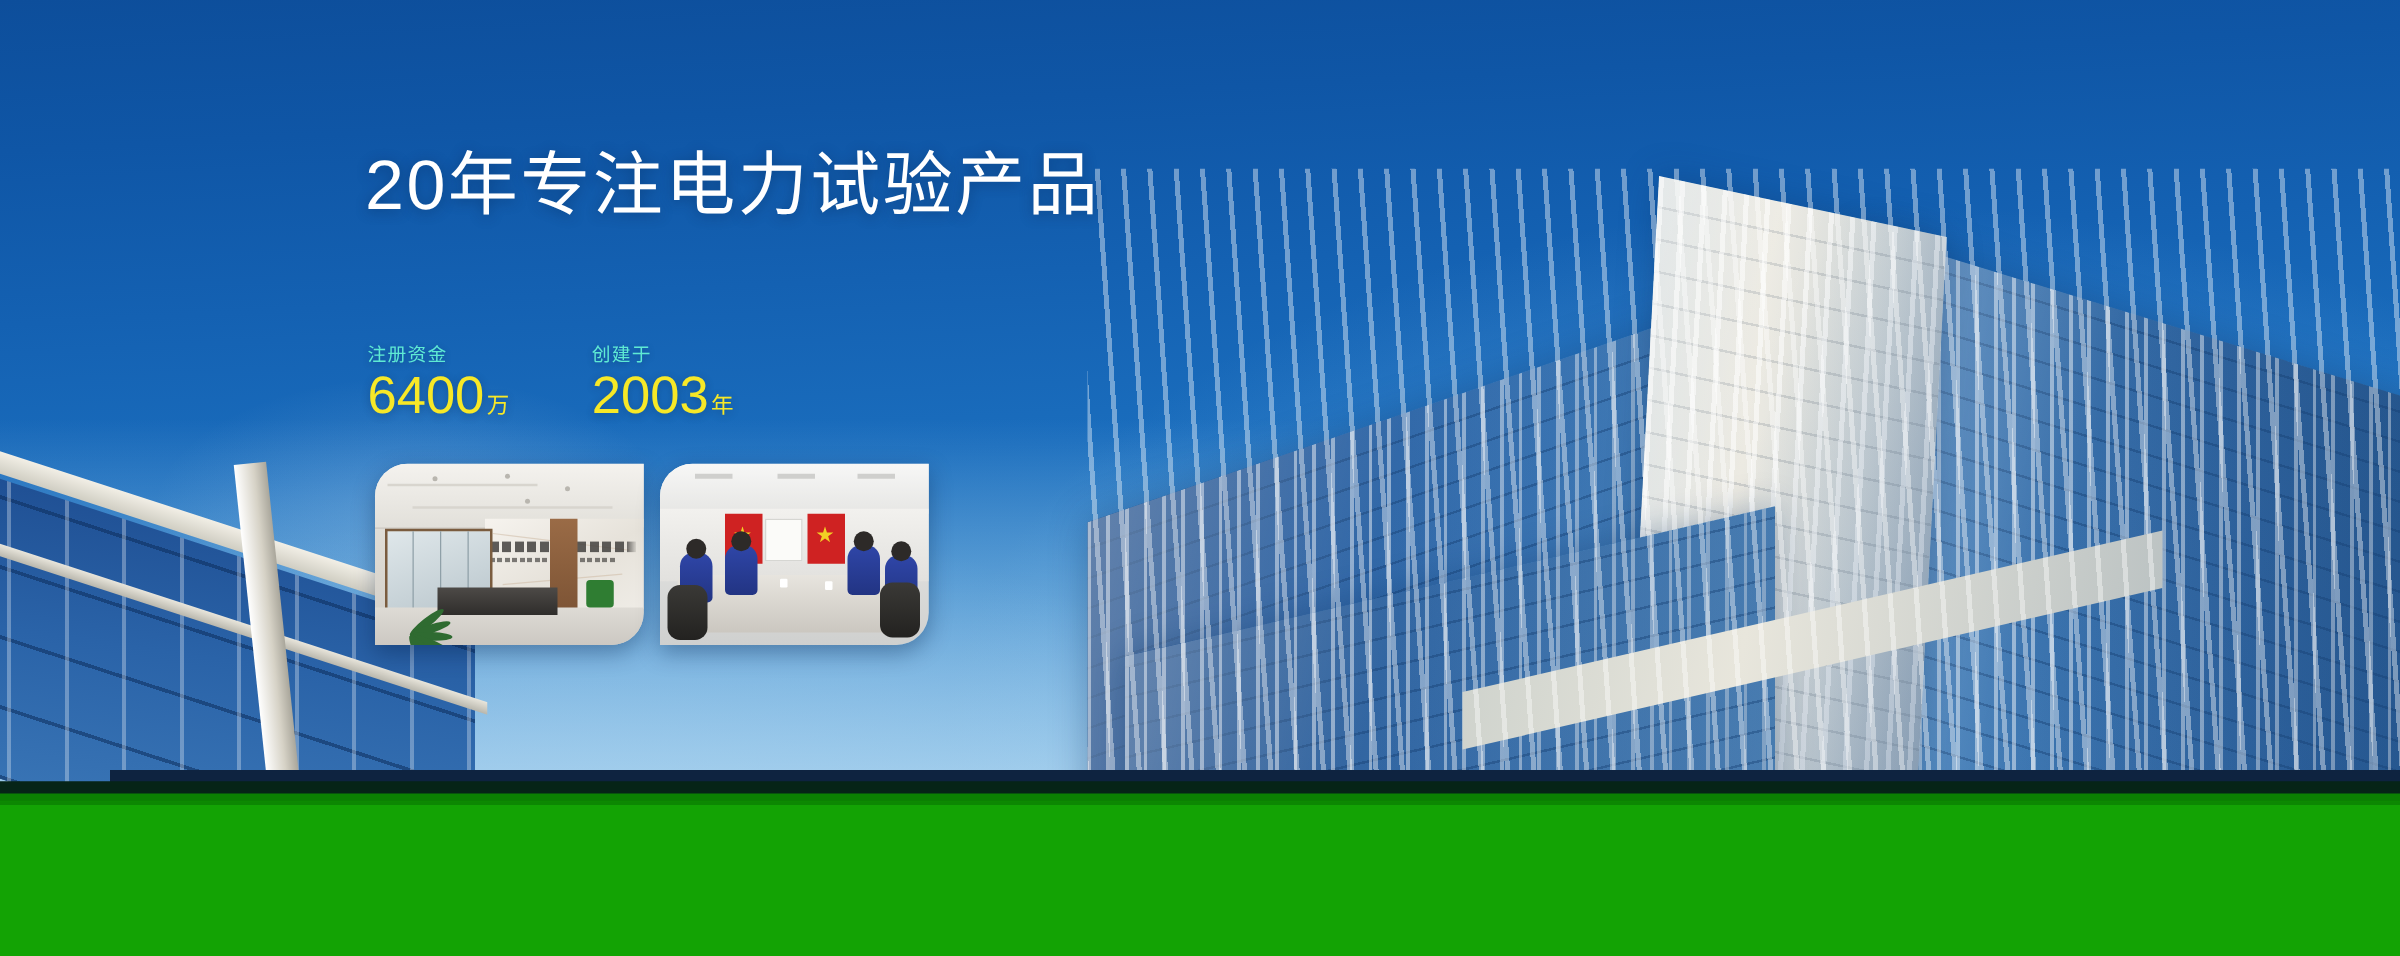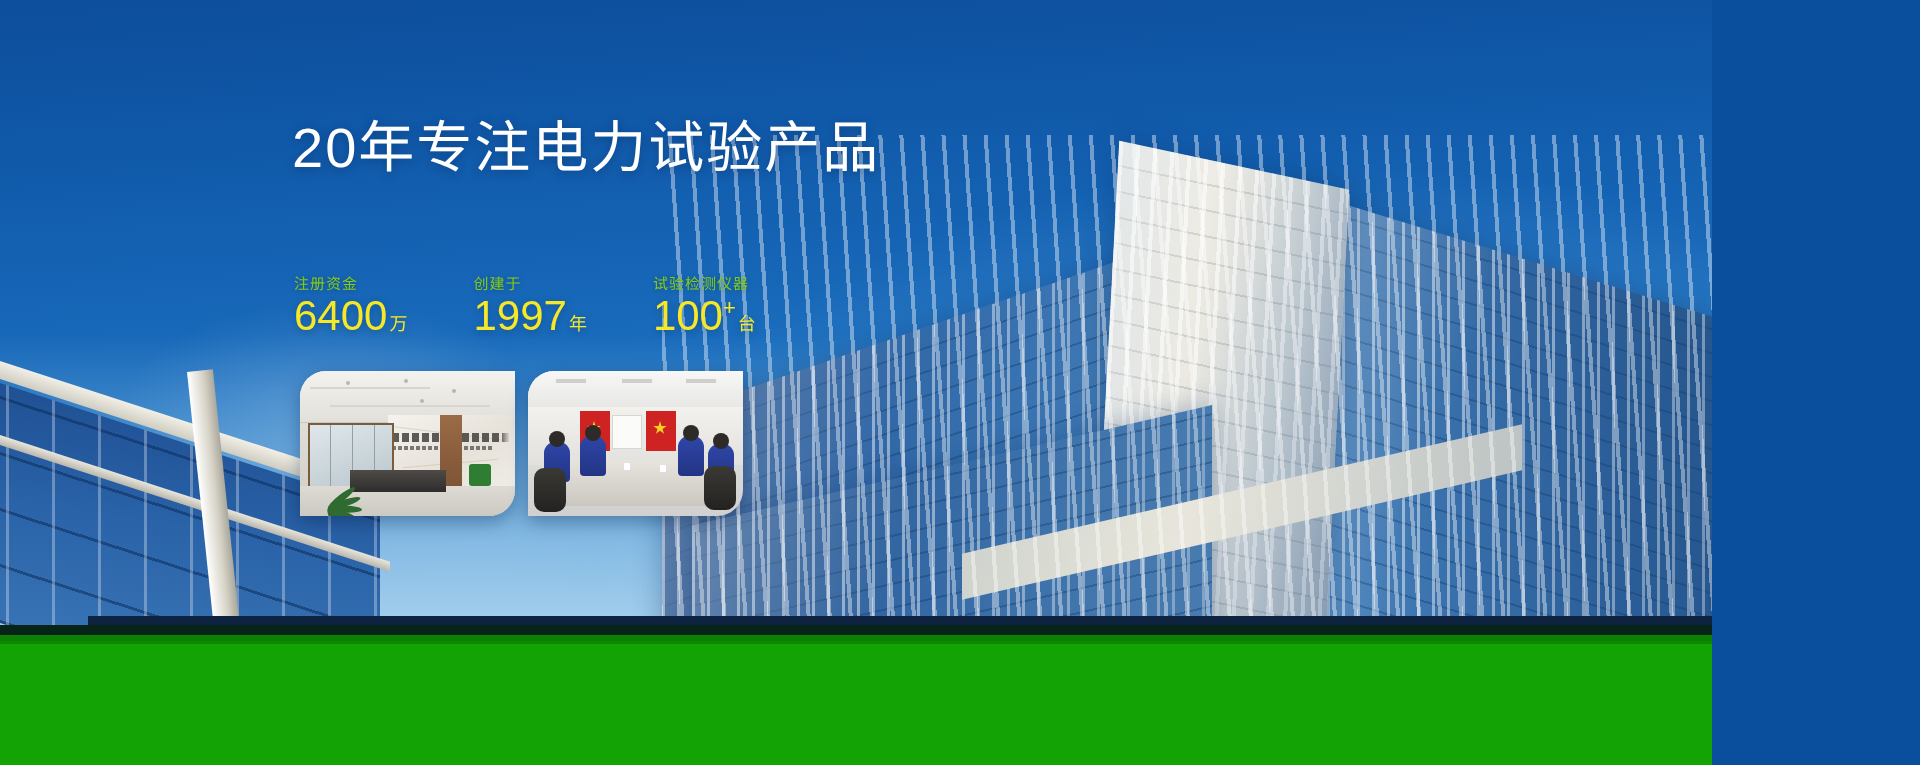--- a/index.html
+++ b/index.html
@@ -1,20 +1,20 @@
 <!DOCTYPE html>
 <html lang="zh-CN"><head>
 <meta charset="utf-8">
 <title>Company Banner</title>
 <style>
   * { margin:0; padding:0; box-sizing:border-box; }
   html,body { width:1920px; height:765px; overflow:hidden; background:#0a4f9e;
     font-family:"Liberation Sans","DejaVu Sans",sans-serif; }
 
-  .banner { position:relative; width:1712px; height:765px; overflow:hidden; }
+  .banner { position:relative; width:1920px; height:765px; overflow:hidden; }
 
   
   .sky {
     position:absolute; inset:0;
     background:
       radial-gradient(1200px 700px at 78% 78%, rgba(150,200,240,0.55) 0%, rgba(150,200,240,0) 62%),
       radial-gradient(900px 500px at 25% 95%, rgba(160,205,240,0.40) 0%, rgba(160,205,240,0) 65%),
       linear-gradient(177deg,
         #0d4e9b 0%,
         #0f56a6 14%,
@@ -130,21 +130,21 @@
     color:#ffffff; font-size:56px; line-height:1.30; font-weight:400;
     letter-spacing:2px; text-shadow:0 2px 10px rgba(4,32,70,.38);
   }
   .headline .ln { display:block; white-space:nowrap; }
 
   
   .stats { position:absolute; left:294px; top:272px; display:flex; align-items:flex-start; }
   .stat { margin-right:66px; }
   .stat:last-child { margin-right:0; }
   .stat-label {
-    color:#84cc16; font-size:15px; letter-spacing:1px; margin-bottom:2px;
+    color:#5eead4; font-size:15px; letter-spacing:1px; margin-bottom:2px;
     text-shadow:0 1px 5px rgba(4,32,70,.35);
   }
   .stat-value {
     color:#f7e827; font-size:42px; font-weight:400; line-height:1.0;
     letter-spacing:0px; white-space:nowrap;
     text-shadow:0 2px 7px rgba(4,32,70,.30);
   }
   .stat-value .unit { font-size:18px; margin-left:2px; }
   .stat-value .sup { font-size:22px; vertical-align:super; line-height:0; }
   .stat-w1 { min-width:104px; }
@@ -320,30 +320,24 @@
     <div class="stat stat-w1">
       <div class="stat-label">注册资金</div>
       <div class="stat-value">
         <span>6400</span><span class="unit">万</span>
       </div>
     </div>
 
     <div class="stat stat-w2">
       <div class="stat-label">创建于</div>
       <div class="stat-value">
-        <span>1997</span><span class="unit">年</span>
+        <span>2003</span><span class="unit">年</span>
       </div>
     </div>
 
-    <div class="stat">
-      <div class="stat-label">试验检测仪器</div>
-      <div class="stat-value">
-        <span>100</span><span class="sup">+</span><span class="unit">台</span>
-      </div>
-    </div>
 
   </div>
 
   <div class="photos">
 
     <div class="card p1">
       <div class="ceiling"></div>
       <div class="ceil-line" style="left:10px; top:16px; width:120px;"></div>
       <div class="ceil-line" style="left:30px; top:34px; width:160px;"></div>
       <div class="spot" style="left:46px; top:10px;"></div>

